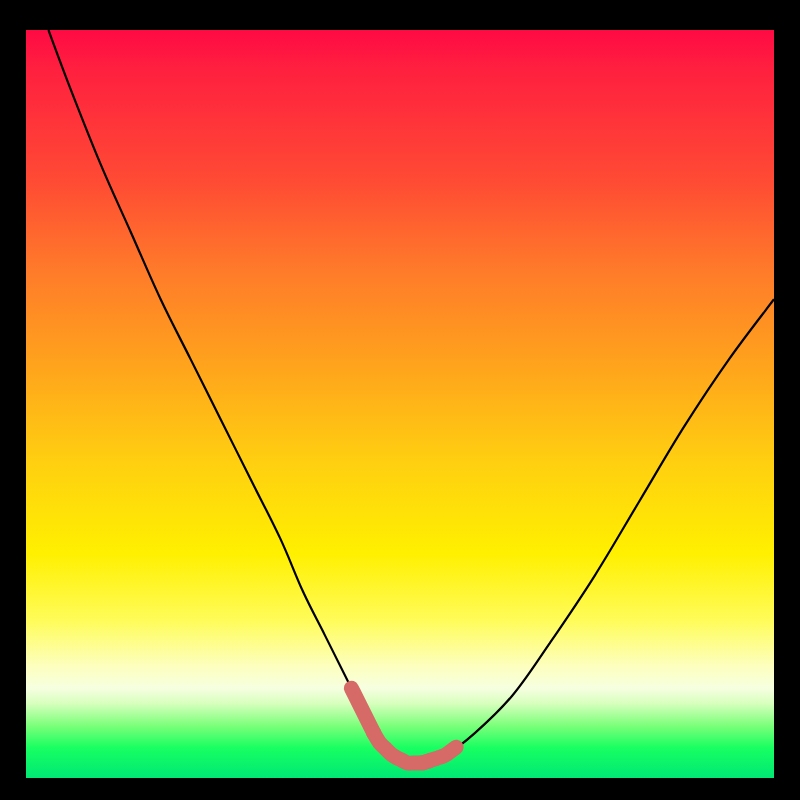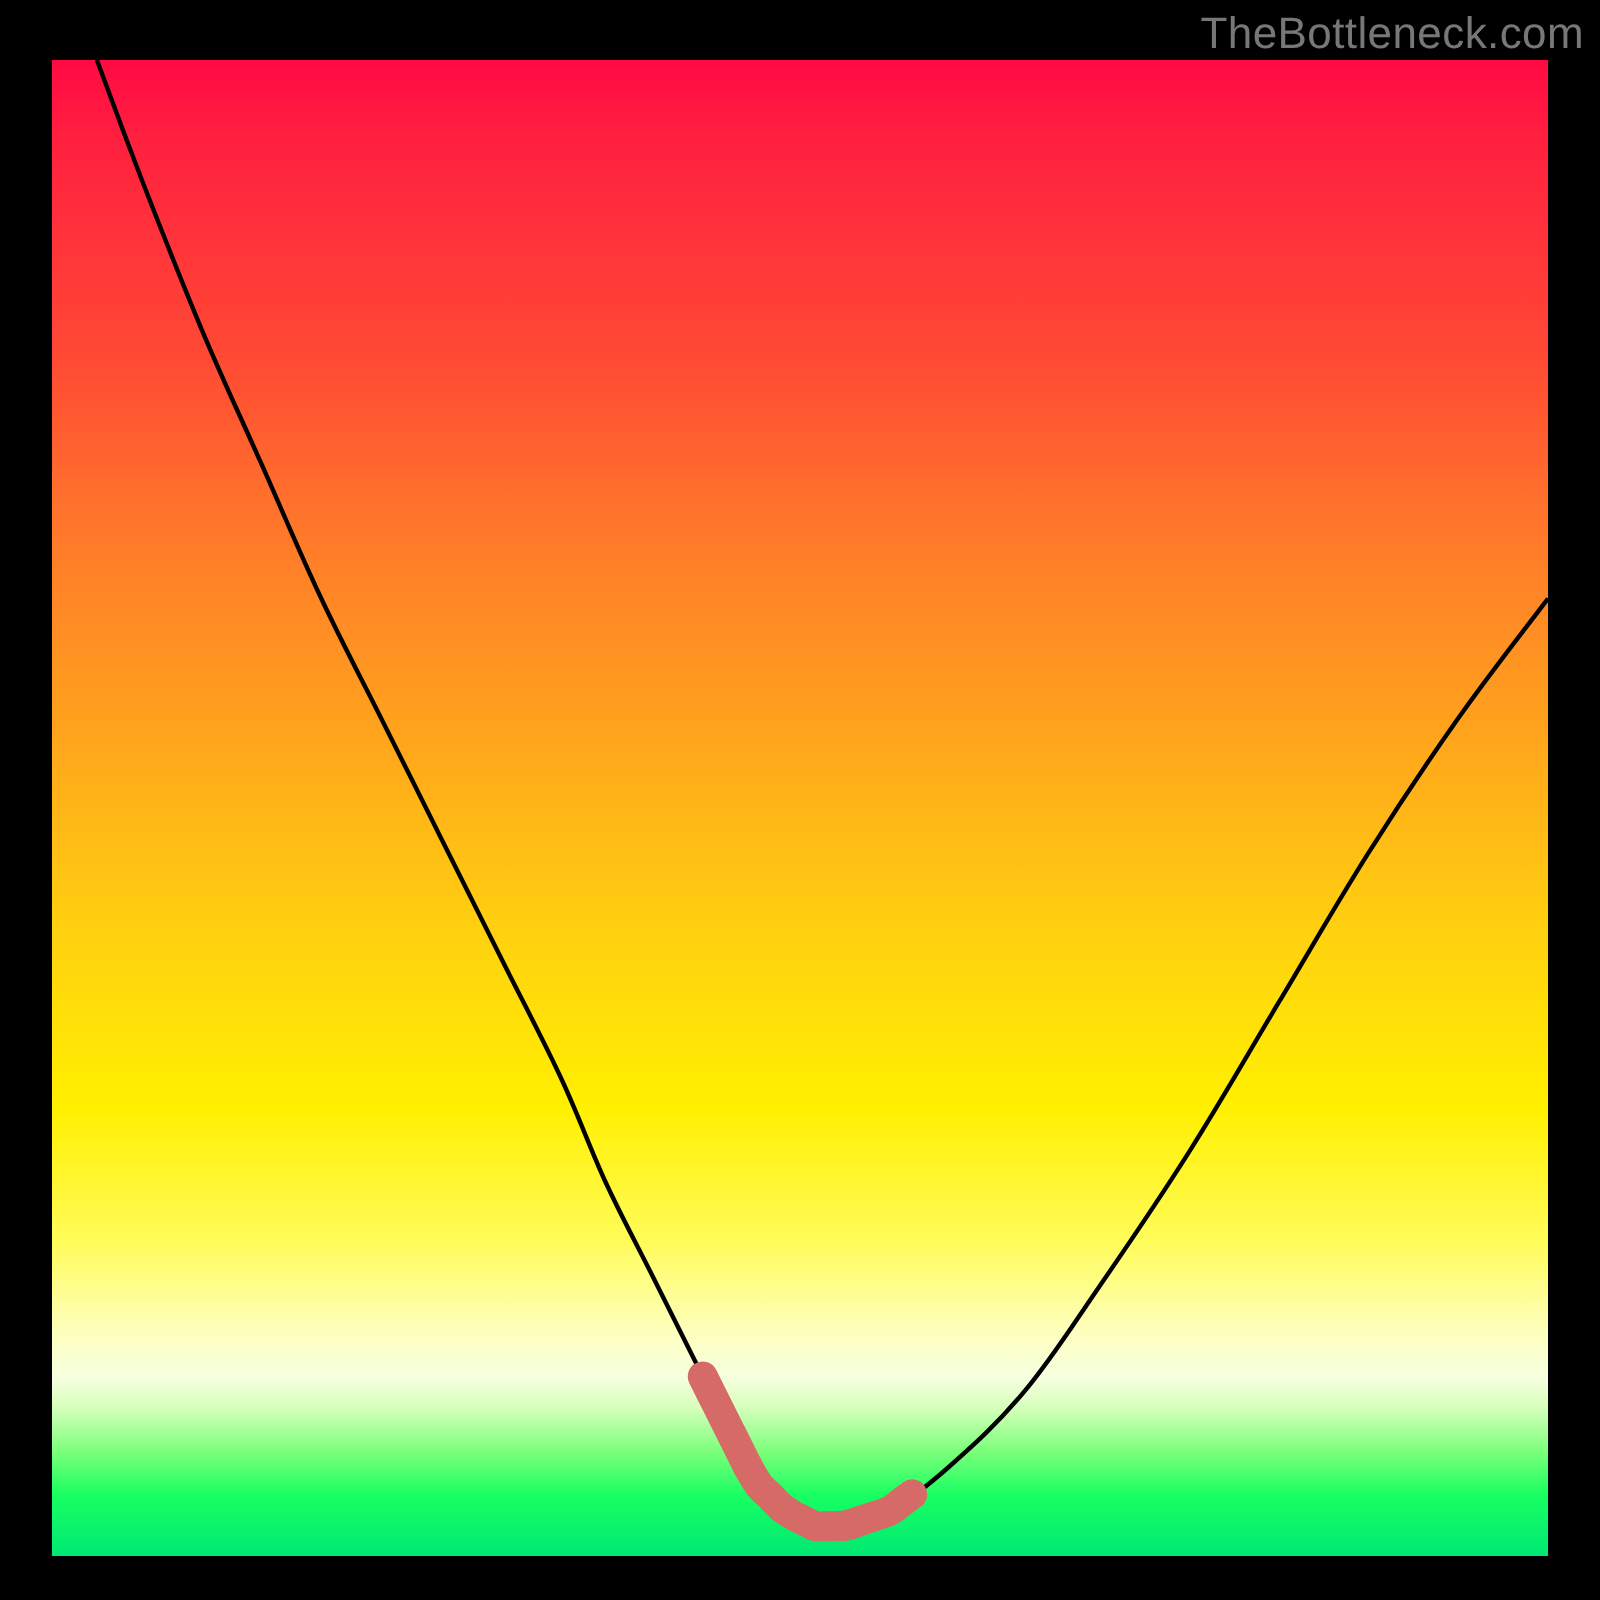--- a/index.html
+++ b/index.html
@@ -77,21 +77,20 @@
     fill: none;
     stroke-linecap: round;
     stroke-linejoin: round;
   }
 </style>
 </head>
 <body>
 
 <div class="frame">
 
-  <div class="watermark">TheBottleneck.com</div>
 
   <div class="plot-outer">
     <div class="gradient-bg"></div>
 
     <svg class="curves" viewBox="0 0 748 748" preserveAspectRatio="none">
       <path id="main-curve" class="black-line" d="M 22.439999999999998,0 C 26.4792,10.771199999999984 35.4552,35.604799999999926 44.879999999999995,59.83999999999992 C 54.30479999999999,84.07519999999991 64.02879999999999,109.05839999999996 74.8,134.64 C 85.5712,160.2216 93.94880000000002,177.72480000000004 104.72000000000001,201.96000000000004 C 115.4912,226.19520000000003 123.8688,246.3912 134.64,269.28 C 145.41119999999998,292.1688 153.7888,307.57759999999996 164.56,329.11999999999995 C 175.3312,350.66239999999993 183.70880000000002,367.41760000000005 194.48000000000002,388.96000000000004 C 205.2512,410.5024 213.6288,427.2576 224.4,448.8 C 235.1712,470.3424 244.89520000000002,488.44399999999996 254.32000000000002,508.64 C 263.7448,528.836 268.6816,543.4968 276.76,561 C 284.8384,578.5032 291.1216,589.7232 299.2,605.88 C 307.2784,622.0368 314.90799999999996,637.2959999999999 321.64,650.76 C 328.372,664.224 331.2144,669.9088 336.6,680.6800000000001 C 341.98560000000003,691.4512000000001 346.1744,702.5216 351.56,710.6 C 356.9456,718.6784 361.13439999999997,721.5208 366.52,725.56 C 371.9056,729.5991999999999 376.0944,731.6936 381.48,733.04 C 386.86560000000003,734.3864 389.70799999999997,734.3864 396.44,733.04 C 403.172,731.6936 409.45520000000005,730.9455999999999 418.88000000000005,725.56 C 428.30480000000006,720.1744 436.68240000000003,713.8912 448.8,703.12 C 460.9176,692.3488 472.736,681.8768 486.2,665.72 C 499.664,649.5632 508.7896,634.9024000000001 523.6,613.36 C 538.4104,591.8176 552.3232,571.6216 568.48,546.04 C 584.6368,520.4584 597.2032,498.168 613.36,471.24 C 629.5168,444.312 642.0832,422.02160000000003 658.24,396.44 C 674.3968,370.85839999999996 686.9632,352.00879999999995 703.12,329.11999999999995 C 719.2768,306.23119999999994 739.9216,280.0512 748,269.28"></path>
       <g id="accent-group">
           <path d="M 325.38,658.24 C 325.78391999999997,659.04784 326.81615999999997,661.11232 327.62399999999997,662.728 C 328.43183999999997,664.34368 329.06016,665.60032 329.868,667.216 C 330.67584,668.83168 331.30416,670.08832 332.112,671.704 C 332.91984,673.31968 333.54816,674.57632 334.356,676.192 C 335.16384,677.80768 335.79216,679.0643200000001 336.6,680.6800000000001 C 337.40784,682.2956800000001 338.03616,683.55232 338.844,685.168 C 339.65184,686.78368 340.28016,688.0403200000001 341.088,689.6560000000001 C 341.89584,691.2716800000001 342.52416,692.52832 343.332,694.144 C 344.13984,695.75968 344.76816,697.0163200000001 345.576,698.6320000000001 C 346.38384,700.2476800000001 347.41608,702.3121600000001 347.82,703.12" class="accent-line" stroke="#d66a66" stroke-width="15"></path>
           <path d="M 347.82,703.12 C 348.8298,704.803 351.41040000000004,709.7772 353.43,712.47 C 355.4496,715.1628000000001 357.0204,716.0604000000001 359.03999999999996,718.08 C 361.05959999999993,720.0996 362.63039999999995,722.0070000000001 364.65,723.69 C 366.6696,725.373 368.2404,726.2519 370.26,727.43 C 372.27959999999996,728.6080999999999 373.8503999999999,729.2252 375.86999999999995,730.235 C 377.8896,731.2448 379.4604,732.5350999999999 381.48,733.04 C 383.49960000000004,733.5449 385.0704,733.04 387.09,733.04 C 389.10959999999994,733.04 390.68039999999996,733.1522 392.7,733.04 C 394.7196,732.9277999999999 396.2904,732.8654666666666 398.31,732.4166666666666 C 400.3296,731.9678666666666 402.91020000000003,730.8832666666666 403.92,730.5466666666666" class="accent-line" stroke="#d66a66" stroke-width="15"></path>
           <path d="M 396.44,733.04 C 397.04588,732.83804 398.59423999999996,732.32192 399.806,731.918 C 401.01776,731.51408 401.96024,731.19992 403.172,730.796 C 404.38376000000005,730.3920800000001 405.32624000000004,730.07792 406.538,729.674 C 407.74976,729.27008 408.69223999999997,728.95592 409.90399999999994,728.552 C 411.1157599999999,728.14808 412.05823999999996,727.8339199999999 413.27,727.43 C 414.48176,727.02608 415.42424,726.79607 416.636,726.308 C 417.84776000000005,725.81993 418.79024,725.4590200000001 420.002,724.7185000000001 C 421.21376000000004,723.97798 422.1562400000001,723.10282 423.36800000000005,722.194 C 424.57976,721.28518 425.52224,720.57832 426.734,719.6695 C 427.94575999999995,718.76068 429.49411999999995,717.59941 430.09999999999997,717.145" class="accent-line" stroke="#d66a66" stroke-width="15"></path>

